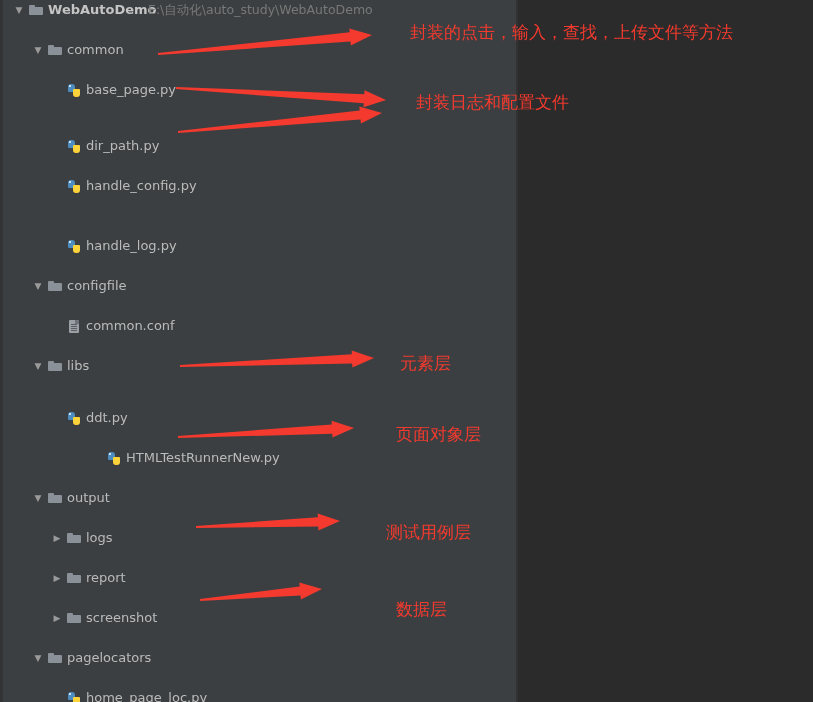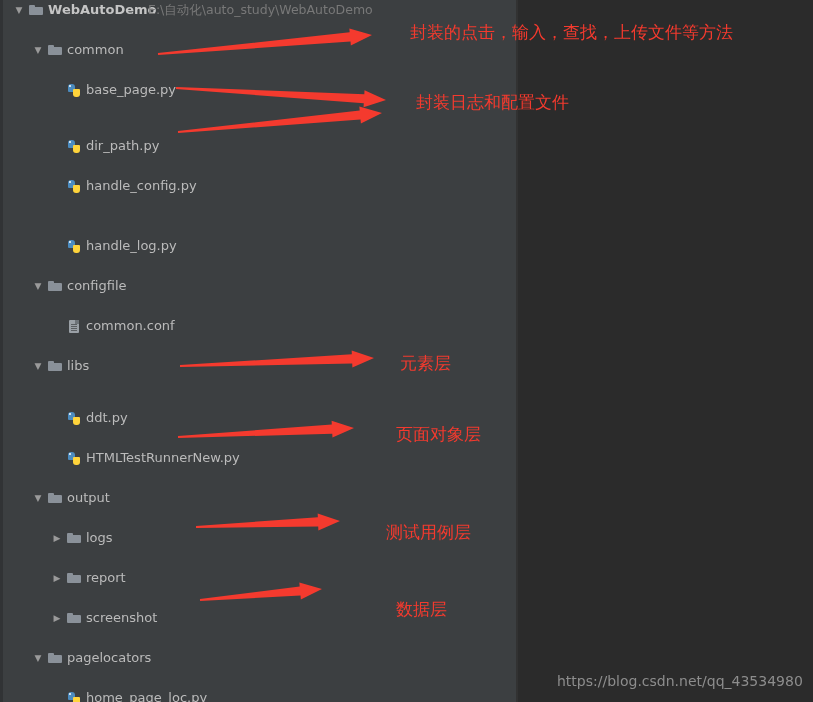--- a/index.html
+++ b/index.html
@@ -139,21 +139,21 @@
         </div>
         <div class="row" style="top: 180px;">
           <span class="twisty" style="left:32px">▼</span>
           <span class="ico" style="left:48px"><span class="folder"><span class="ftab"></span><span class="fbody"></span></span></span>
           <span class="lbl" style="left:67px">libs</span>
         </div>
         <div class="row" style="top: 200px; margin-top: 12px;">
           <span class="ico" style="left:67px"><span class="pyicon"><span class="pa"></span><span class="pb"></span><span class="pc"></span></span></span>
           <span class="lbl" style="left:86px">ddt.py</span>
         </div>
-        <div class="row" style="top: 220px;">
+        <div class="row" style="top: 220px; margin-left: 40px;">
           <span class="ico" style="left:67px"><span class="pyicon"><span class="pa"></span><span class="pb"></span><span class="pc"></span></span></span>
           <span class="lbl" style="left:86px">HTMLTestRunnerNew.py</span>
         </div>
         <div class="row" style="top: 240px;">
           <span class="twisty" style="left:32px">▼</span>
           <span class="ico" style="left:48px"><span class="folder"><span class="ftab"></span><span class="fbody"></span></span></span>
           <span class="lbl" style="left:67px">output</span>
         </div>
         <div class="row" style="top: 260px;">
           <span class="twisty" style="left:51px">▶</span>
@@ -196,14 +196,13 @@
 
   <div id="anno-labels">
       <div class="anno-txt" style="left: 410px; top: 22px;">封装的点击，输入，查找，上传文件等方法</div>
       <div class="anno-txt" style="left: 416px; top: 92px;">封装日志和配置文件</div>
       <div class="anno-txt" style="left: 400px; top: 353px;">元素层</div>
       <div class="anno-txt" style="left: 396px; top: 424px;">页面对象层</div>
       <div class="anno-txt" style="left: 386px; top: 522px;">测试用例层</div>
       <div class="anno-txt" style="left: 396px; top: 599px;">数据层</div>
     </div>
 
-  <div class="watermark">https://blog.csdn.net/qq_43534980</div>
 </div>
 
 </body></html>

